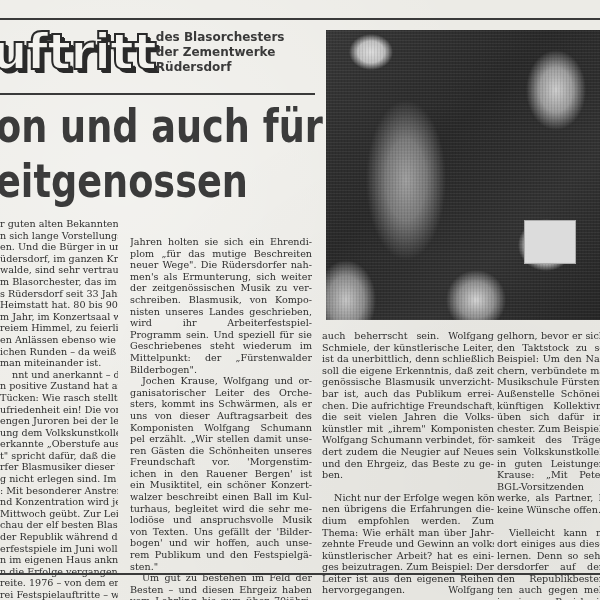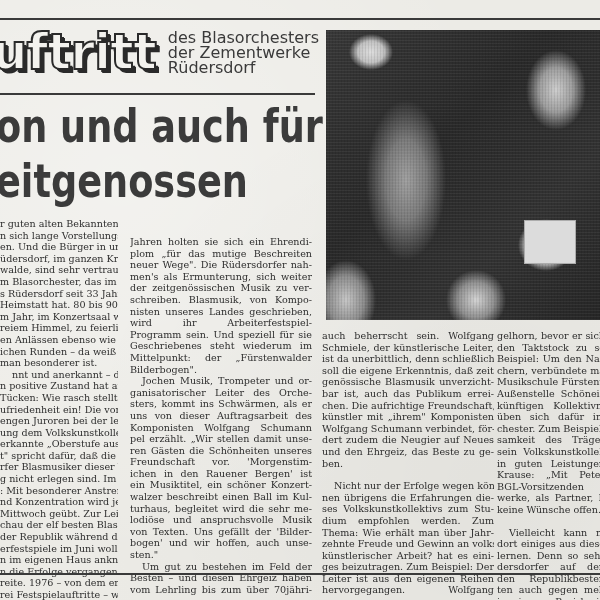--- a/index.html
+++ b/index.html
@@ -23,23 +23,22 @@
     }
     .kicker-word {
       font-family:"DejaVu Sans", sans-serif; font-weight:bold;
       font-size:50px; letter-spacing:-1px;
       color:#f3f2ee;
       -webkit-text-stroke:2px #2a2a2a;
       text-shadow:3px 3px 0 #2a2a2a, 4px 4px 0 #2a2a2a;
       line-height:1;
     }
     .kicker-sub {
-      margin-left:12px;
       font-family:"DejaVu Sans", sans-serif;
-      font-size:16px; line-height:15px; color:#3a3a3a;
+      font-size:12px; line-height:15px; color:#3a3a3a;font-weight:bold;
     }
     .headline {
       position:absolute; left:-4px; top:98px; width:320px;
       font-family:"DejaVu Sans", sans-serif; font-weight:bold;
       font-size:47px; line-height:55px; color:#3b3b3b;
       transform:scaleX(0.78); transform-origin:left top;
       white-space:nowrap;
     }
     .headline .l2 { display:block; }
     .photo {
@@ -112,21 +111,21 @@
     <span class="line">en.  Und die Bürger in un</span>
     <span class="line">üdersdorf, im ganzen Kreis</span>
     <span class="line">walde, sind sehr vertraut</span>
     <span class="line">m Blasorchester, das im Kul-</span>
     <span class="line">s Rüdersdorf seit 33 Jahren</span>
     <span class="line">Heimstatt hat. 80 bis 90 Auf-</span>
     <span class="line">m Jahr, im Konzertsaal wie</span>
     <span class="line">reiem Himmel, zu feierlich-</span>
     <span class="line">en Anlässen ebenso wie in</span>
     <span class="line">ichen Runden – da weiß man,</span>
-    <span class="line last">man besonderer ist.</span>
+    <span class="line last">man miteinander ist.</span>
     <span class="line" style="text-indent: 12px;">nnt und anerkannt – dieser</span>
     <span class="line">n positive Zustand hat auch</span>
     <span class="line">Tücken: Wie rasch stellt sich</span>
     <span class="line">ufriedenheit ein! Die von</span>
     <span class="line">engen Juroren bei der letzten</span>
     <span class="line">ung dem Volkskunstkollek-</span>
     <span class="line">erkannte „Oberstufe ausge-</span>
     <span class="line">t" spricht dafür, daß die Rü-</span>
     <span class="line">rfer Blasmusiker dieser Ver-</span>
     <span class="line">g nicht erlegen sind. Im Ge-</span>
@@ -147,56 +146,57 @@
     <span class="line">neuer Wege". Die Rüdersdorfer nah-</span>
     <span class="line">men's als Ermunterung, sich weiter</span>
     <span class="line">der zeitgenössischen Musik zu ver-</span>
     <span class="line">schreiben. Blasmusik, von Kompo-</span>
     <span class="line">nisten unseres Landes geschrieben,</span>
     <span class="line">wird ihr Arbeiterfestspiel-</span>
     <span class="line">Programm sein. Und speziell für sie</span>
     <span class="line">Geschriebenes steht wiederum im</span>
     <span class="line">Mittelpunkt: der „Fürstenwalder</span>
     <span class="line last">Bilderbogen".</span>
-    <span class="line" style="text-indent: 12px;">Jochen Musik, Trompeter und or-</span>
+    <span class="line" style="text-indent: 12px;">Jochen Krause, Wolfgang und or-</span>
     <span class="line">ganisatorischer Leiter des Orche-</span>
     <span class="line">sters, kommt ins Schwärmen, als er</span>
     <span class="line">uns von dieser Auftragsarbeit des</span>
     <span class="line">Komponisten Wolfgang Schumann</span>
     <span class="line">pel erzählt. „Wir stellen damit unse-</span>
     <span class="line">ren Gästen die Schönheiten unseres</span>
     <span class="line">Freundschaft vor. 'Morgenstim-</span>
     <span class="line">ichen in den Rauener Bergen' ist</span>
     <span class="line">ein Musiktitel, ein schöner Konzert-</span>
     <span class="line">walzer beschreibt einen Ball im Kul-</span>
     <span class="line">turhaus, begleitet wird die sehr me-</span>
     <span class="line">lodiöse und anspruchsvolle Musik</span>
     <span class="line">von Texten. Uns gefällt der 'Bilder-</span>
     <span class="line">bogen' und wir hoffen, auch unse-</span>
+    <span class="line">rem Publikum und den Festspielgä-</span>
     <span class="line last">sten."</span>
     <span class="line" style="text-indent: 12px;">Um gut zu bestehen im Feld der</span>
     <span class="line">Besten – und diesen Ehrgeiz haben</span>
     <span class="line">vom Lehrling bis zum über 70jähri-</span>
   </div>
 <div class="col c3" id="c3">
     <span class="line">auch beherrscht sein. Wolfgang</span>
     <span class="line">Schmiele, der künstlerische Leiter,</span>
     <span class="line">ist da unerbittlich, denn schließlich</span>
     <span class="line">soll die eigene Erkenntnis, daß zeit-</span>
     <span class="line">genössische Blasmusik unverzicht-</span>
     <span class="line">bar ist, auch das Publikum errei-</span>
     <span class="line">chen. Die aufrichtige Freundschaft,</span>
+    <span class="line">die seit vielen Jahren die Volks-</span>
     <span class="line">künstler mit „ihrem" Komponisten</span>
     <span class="line">Wolfgang Schumann verbindet, för-</span>
     <span class="line">dert zudem die Neugier auf Neues</span>
     <span class="line">und den Ehrgeiz, das Beste zu ge-</span>
     <span class="line last">ben.</span>
     <span class="line" style="text-indent: 12px; margin-top: 11px;">Nicht nur der Erfolge wegen kön-</span>
     <span class="line">nen übrigens die Erfahrungen die-</span>
-    <span class="line">ses Volkskunstkollektivs zum Stu-</span>
     <span class="line">dium empfohlen werden. Zum</span>
     <span class="line">Thema: Wie erhält man über Jahr-</span>
     <span class="line">zehnte Freude und Gewinn an volks-</span>
     <span class="line">künstlerischer Arbeit? hat es eini-</span>
     <span class="line">ges beizutragen. Zum Beispiel: Der</span>
     <span class="line">Leiter ist aus den eigenen Reihen</span>
     <span class="line">hervorgegangen. Wolfgang</span>
   </div>
 <div class="col c4" id="c4">
     <span class="line">gelhorn, bevor er sich</span>

